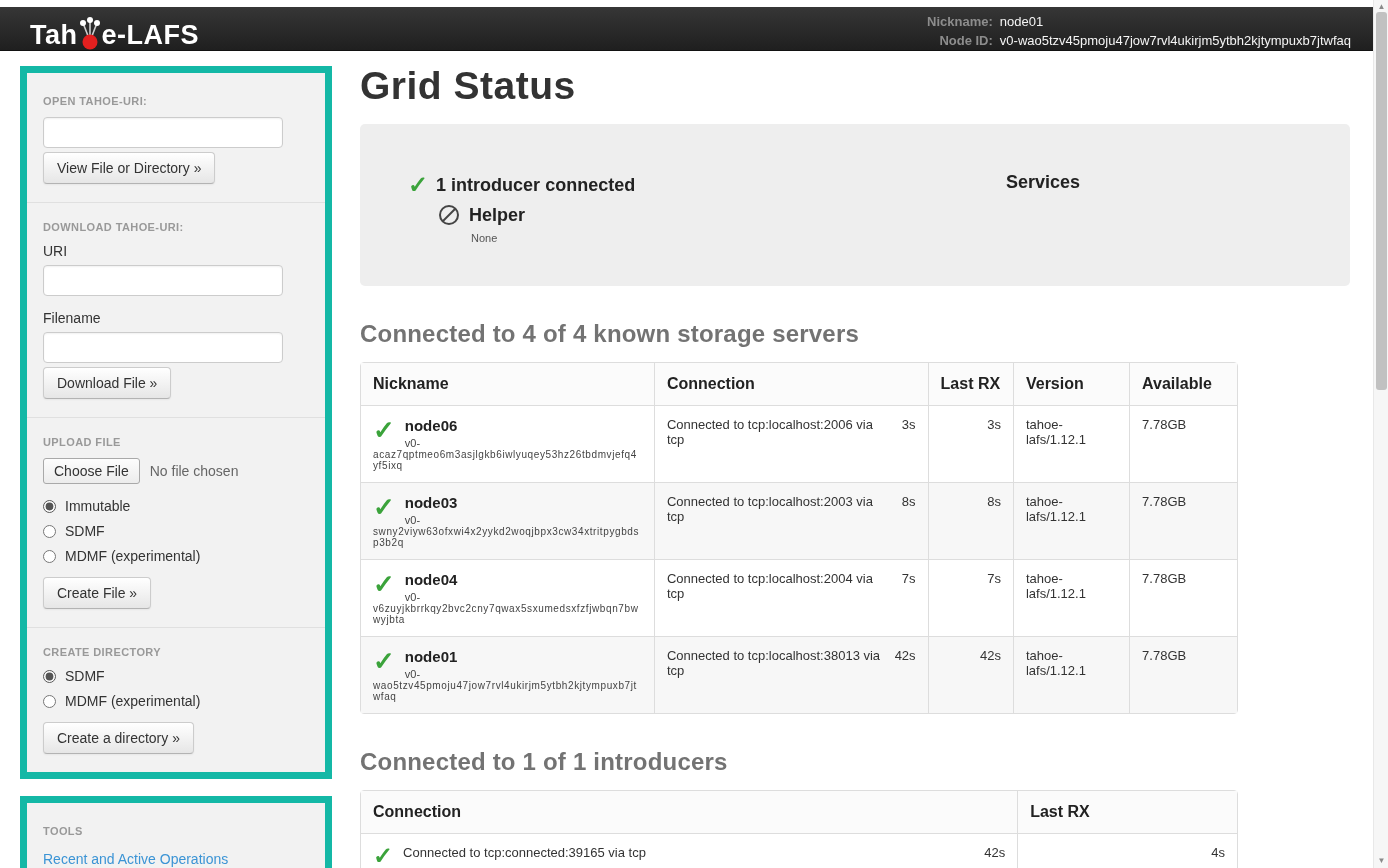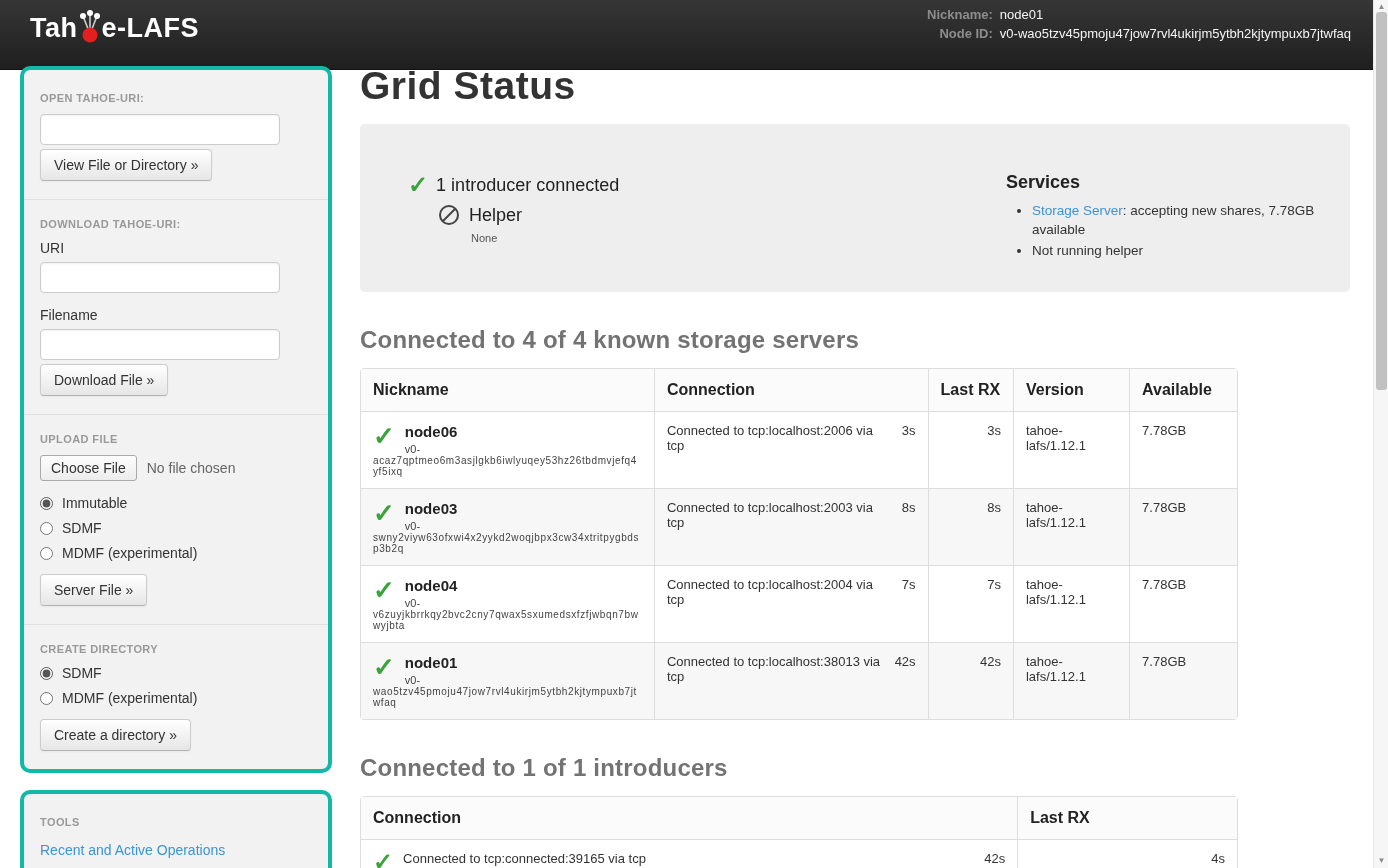--- a/index.html
+++ b/index.html
@@ -6,22 +6,22 @@
   html, body { width: 1388px; height: 868px; overflow: hidden; }
   body {
     font-family: "Liberation Sans", sans-serif;
     background: #ffffff;
     color: #333333;
     position: relative;
   }
 
   
   .topbar {
-    position: absolute; top: 0; left: 0;
-    width: 1373px; height: 70px;
+    position: absolute; top: 7px; left: 0;
+    width: 1373px; height: 44px;
     background: linear-gradient(#363636, #1f1f1f);
     border-bottom: 1px solid #121212;
   }
   .logo {
     position: absolute; left: 30px; top: 10px;
     color: #ffffff; font-size: 27px; font-weight: 700;
     letter-spacing: 0.5px; display: flex; align-items: flex-end;
   }
   .logo-dot { display: inline-block; width: 22px; height: 34px; margin: 0 1px; }
   .topbar-right {
@@ -45,21 +45,21 @@
   .sb-up { top: 0; }
   .sb-down { bottom: 0; }
   .sb-thumb {
     position: absolute; left: 2px; top: 12px; width: 11px; height: 378px;
     background: #c1c1c1; border-radius: 3px;
   }
 
   
   .sidebar { position: absolute; left: 20px; top: 66px; width: 312px; }
   .panel {
-    background: #f2f2f2; border: 4px solid #14b8a6; border-radius: 10px;
+    background: #f2f2f2; border: 7px solid #14b8a6; border-radius: 0;
     padding: 14px 16px 18px 16px;
   }
   .panel + .panel { margin-top: 17px; }
   .panel-tools { height: 90px; }
   .section-label {
     color: #999999; font-size: 11px; font-weight: 700;
     letter-spacing: 0.4px; margin: 8px 0 10px 0;
   }
   .divider { border: none; border-top: 1px solid #e0e0e0; margin: 18px -16px; }
   .field-label { font-size: 14px; color: #333; margin: 4px 0 6px 0; }
@@ -97,21 +97,21 @@
     background: #eeeeee; border-radius: 5px;
     padding: 24px 24px 30px 24px; min-height: 162px;
     display: flex; justify-content: space-between;
   }
   .status-left { padding-left: 24px; padding-top: 26px; }
   .status-row { display: flex; align-items: center; }
   .check {
     color: #3ba33b; font-size: 24px; font-weight: 700; line-height: 22px;
     margin-right: 8px;
   }
-  .status-main-text { font-size: 18px; font-weight: 400; color: #222; }
+  .status-main-text { font-size: 18px; font-weight: 700; color: #222; }
   .helper-row { margin-left: 30px; margin-top: 8px; display: flex; align-items: center; }
   .nohelper-icon { width: 22px; height: 22px; margin-right: 9px; }
   .helper-none { margin-left: 63px; margin-top: 6px; font-size: 11px; color: #555; }
   .services { width: 320px; padding-top: 24px; padding-right: 4px; }
   .services-title { font-size: 18px; font-weight: 700; color: #222; margin-bottom: 8px; }
   .services-list { list-style: disc; margin-left: 26px; font-size: 13.5px; line-height: 19px; color: #333; }
   .services-list li { margin-bottom: 2px; }
   .link { color: #3b94d5; text-decoration: none; }
 
   h2.section-heading { font-size: 24px; font-weight: 700; color: #737373; margin: 34px 0 14px 0; letter-spacing: 0.2px; }
@@ -206,21 +206,21 @@
         <span>Immutable</span>
       </label>
       <label class="radio-row">
         <input type="radio" name="upload-format" style="">
         <span>SDMF</span>
       </label>
       <label class="radio-row">
         <input type="radio" name="upload-format" style="">
         <span>MDMF (experimental)</span>
       </label>
-      <button class="btn" style="margin-top:4px;">Server File »</button>
+      <button class="btn" style="margin-top:4px;">Create File »</button>
     </div>
 
     <hr class="divider">
 
     <div>
       <div class="section-label">CREATE DIRECTORY</div>
       <label class="radio-row">
         <input type="radio" name="mkdir-format" checked="" style="">
         <span>SDMF</span>
       </label>
@@ -251,24 +251,20 @@
         <span class="nohelper-icon"><svg width="22" height="22" viewBox="0 0 22 22">
           <circle cx="11" cy="11" r="9" fill="none" stroke="#444" stroke-width="2"></circle>
           <line x1="5" y1="17" x2="17" y2="5" stroke="#444" stroke-width="2"></line>
         </svg></span>
         <span class="status-main-text">Helper</span>
       </div>
       <div class="helper-none">None</div>
     </div>
     <div class="services">
       <div class="services-title">Services</div>
-      <ul class="services-list">
-        <li><a href="#" class="link">Storage Server</a><span>: accepting new shares, 7.78GB available</span></li>
-        <li><span>Not running helper</span></li>
-      </ul>
     </div>
   </div>
 
   <h2 class="section-heading">Connected to 4 of 4 known storage servers</h2>
 
   <table class="grid-table">
     <colgroup>
         <col style="width:351px">
         <col style="width:307px">
         <col style="width:94px">

